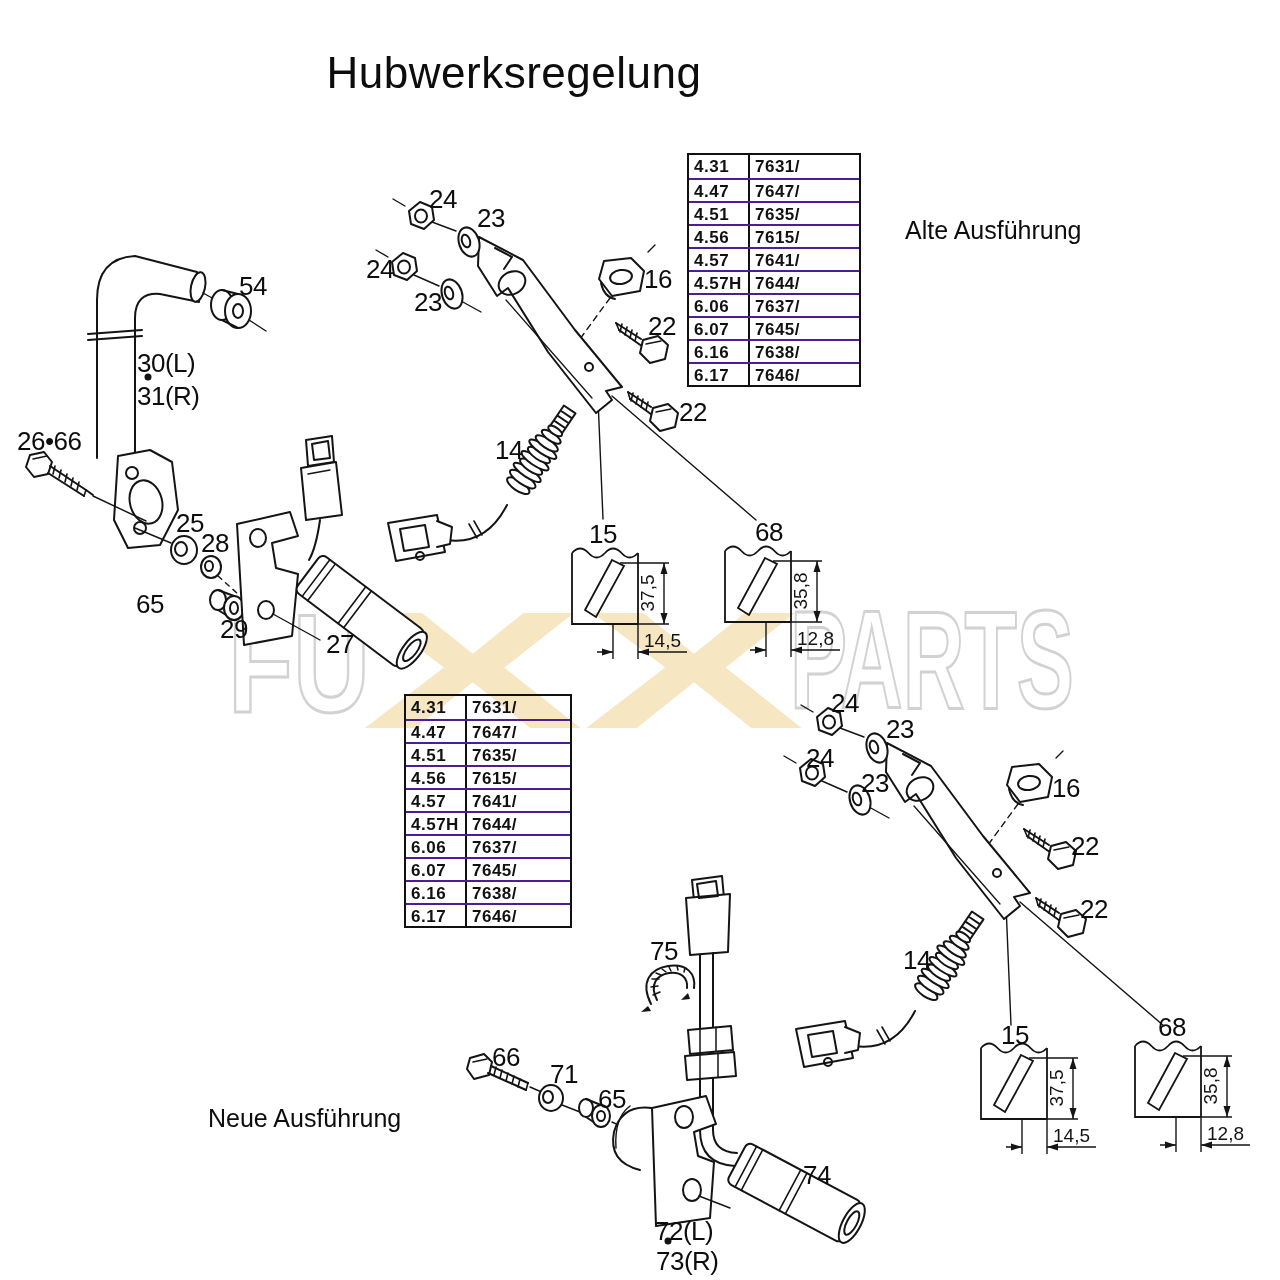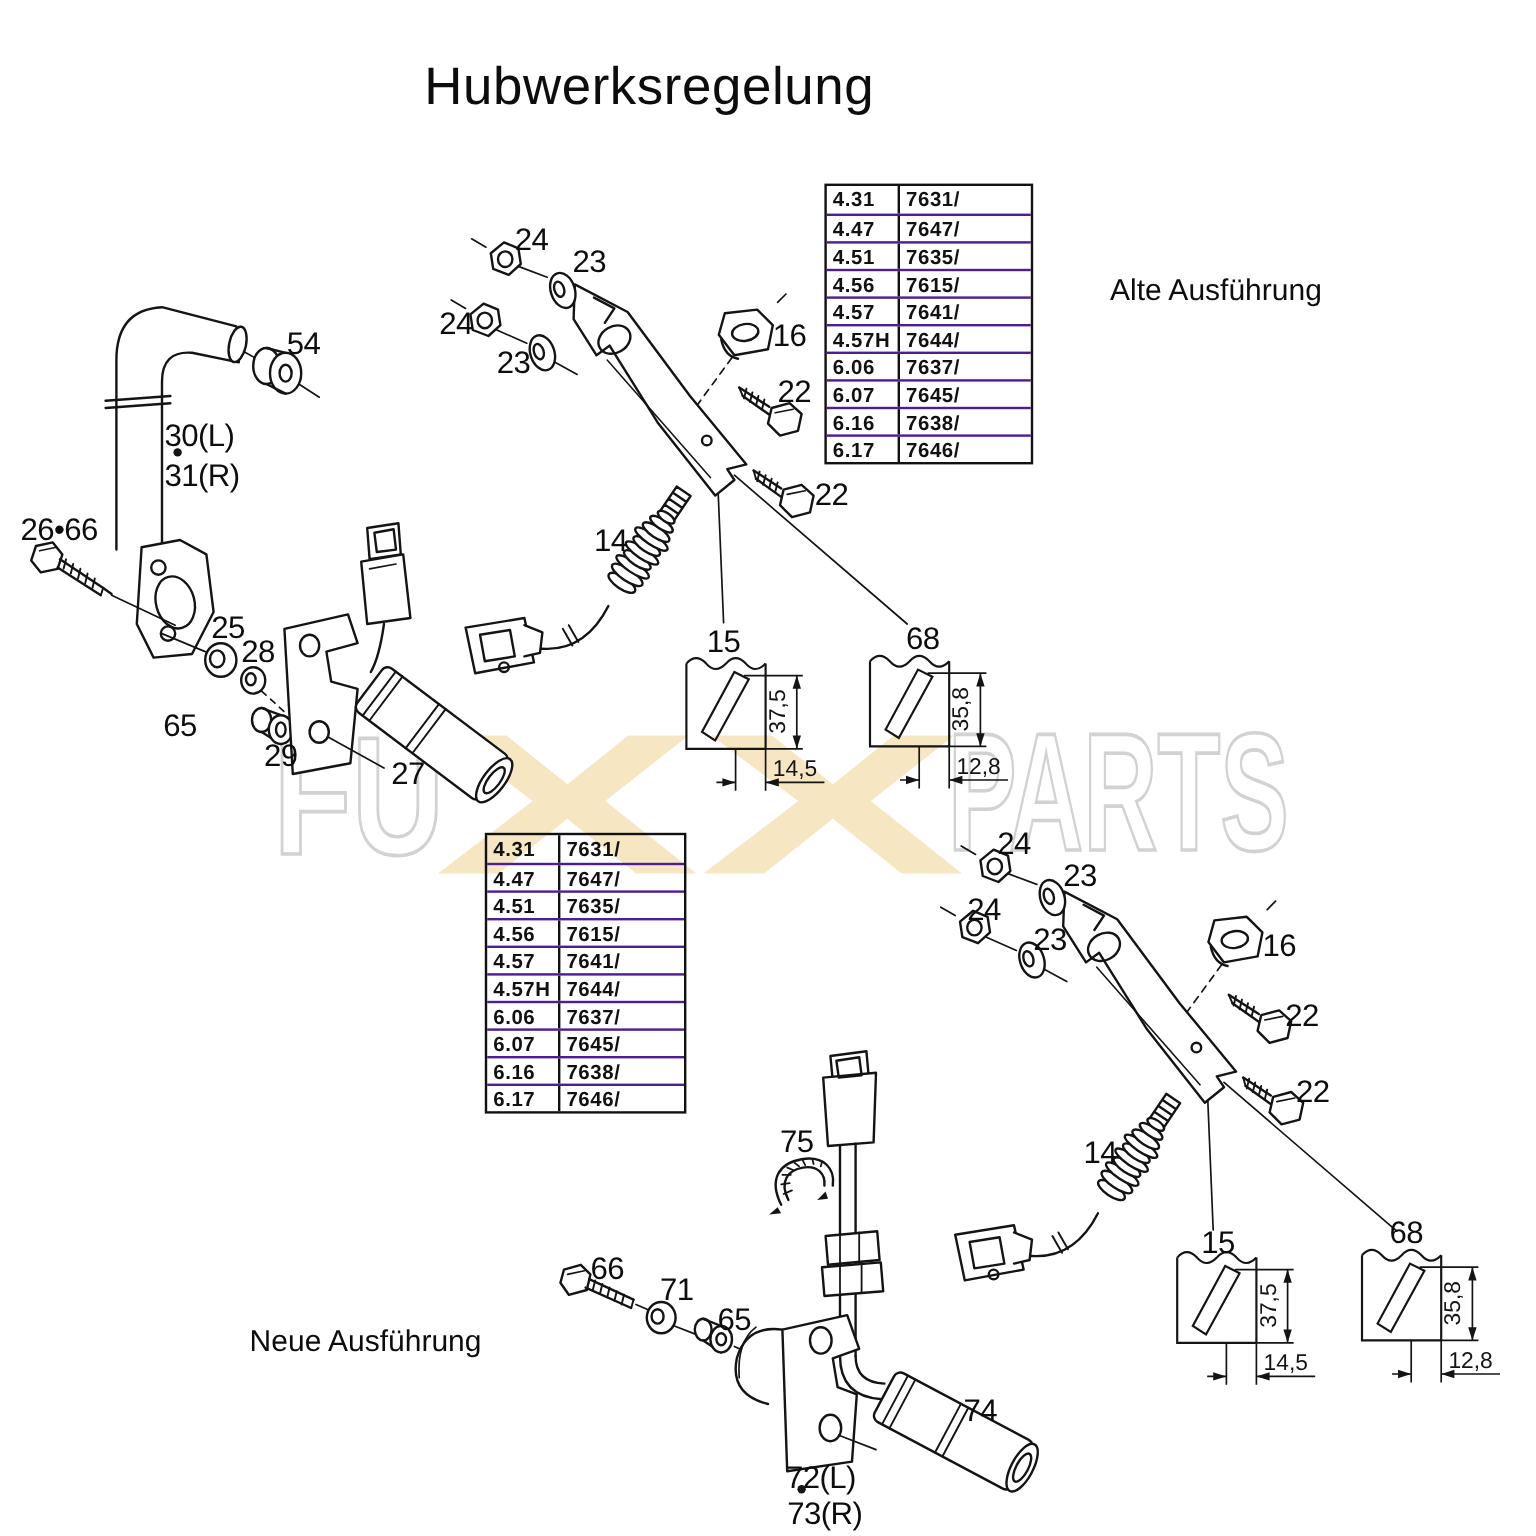--- a/index.html
+++ b/index.html
@@ -1,22 +1,22 @@
 <!DOCTYPE html>
 <html><head>
 <meta charset="utf-8">
 <style>
   html,body{margin:0;padding:0;background:#fff;}
   #page{position:relative;width:1280px;height:1280px;background:#fff;overflow:hidden;
         font-family:"Liberation Sans",sans-serif;color:#111;}
   #art{position:absolute;left:0;top:0;}
   .abs{position:absolute;white-space:nowrap;}
-  #title{left:0;top:48px;width:1028px;text-align:center;font-size:44px;letter-spacing:.5px;color:#0d0d0d;padding-left:27px;}
+  #title{left:0;top:48px;width:1028px;text-align:center;font-size:44px;letter-spacing:.5px;color:#0d0d0d;}
   .section-label{font-size:25px;color:#0d0d0d;}
-  #sec-old{left:905px;top:228px;margin-left:20px;}
+  #sec-old{left:905px;top:216px;}
   #sec-new{left:208px;top:1104px;}
   .part-label{position:absolute;font-size:26px;color:#0d0d0d;letter-spacing:-0.5px;}
   .ptable{position:absolute;border:2px solid #111;background:transparent;}
   #t1{left:687px;top:153px;width:170px;}
   #t2{left:404px;top:694px;width:164px;}
   .prow{display:flex;height:23px;box-sizing:border-box;border-top:2px solid #4c1d95;}
   .prow:first-child{border-top:none;}
   .pc{box-sizing:border-box;font-size:17px;font-weight:bold;letter-spacing:.5px;
       padding:2px 0 0 5px;overflow:hidden;}
   .pc1{width:61px;border-right:2px solid #111;}

